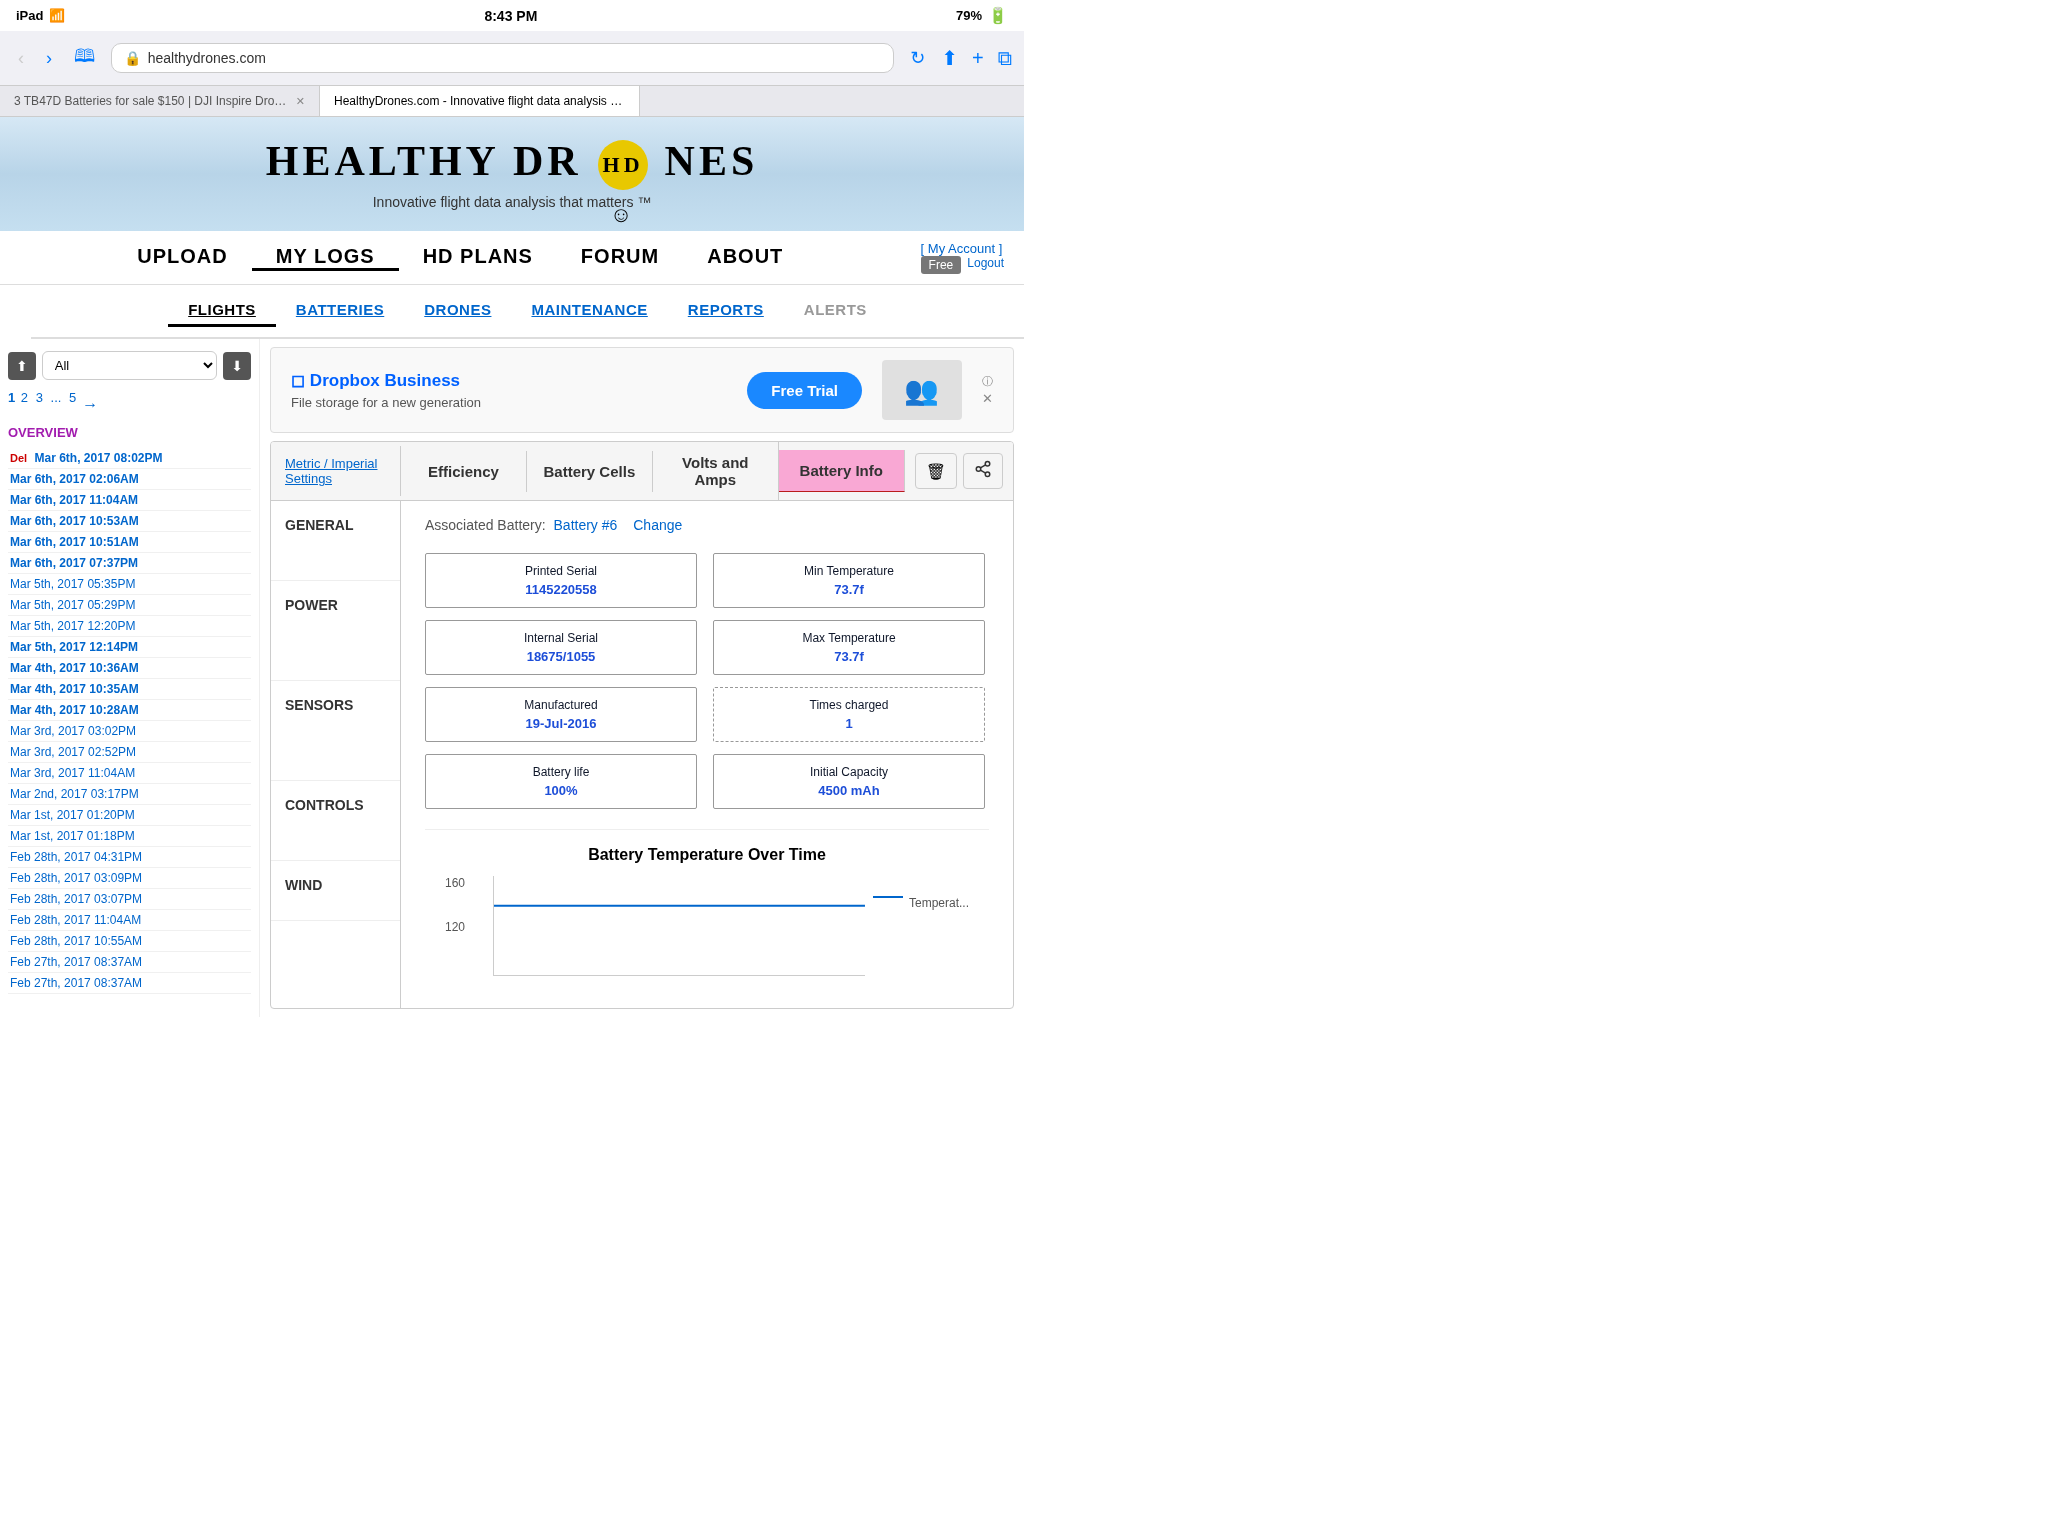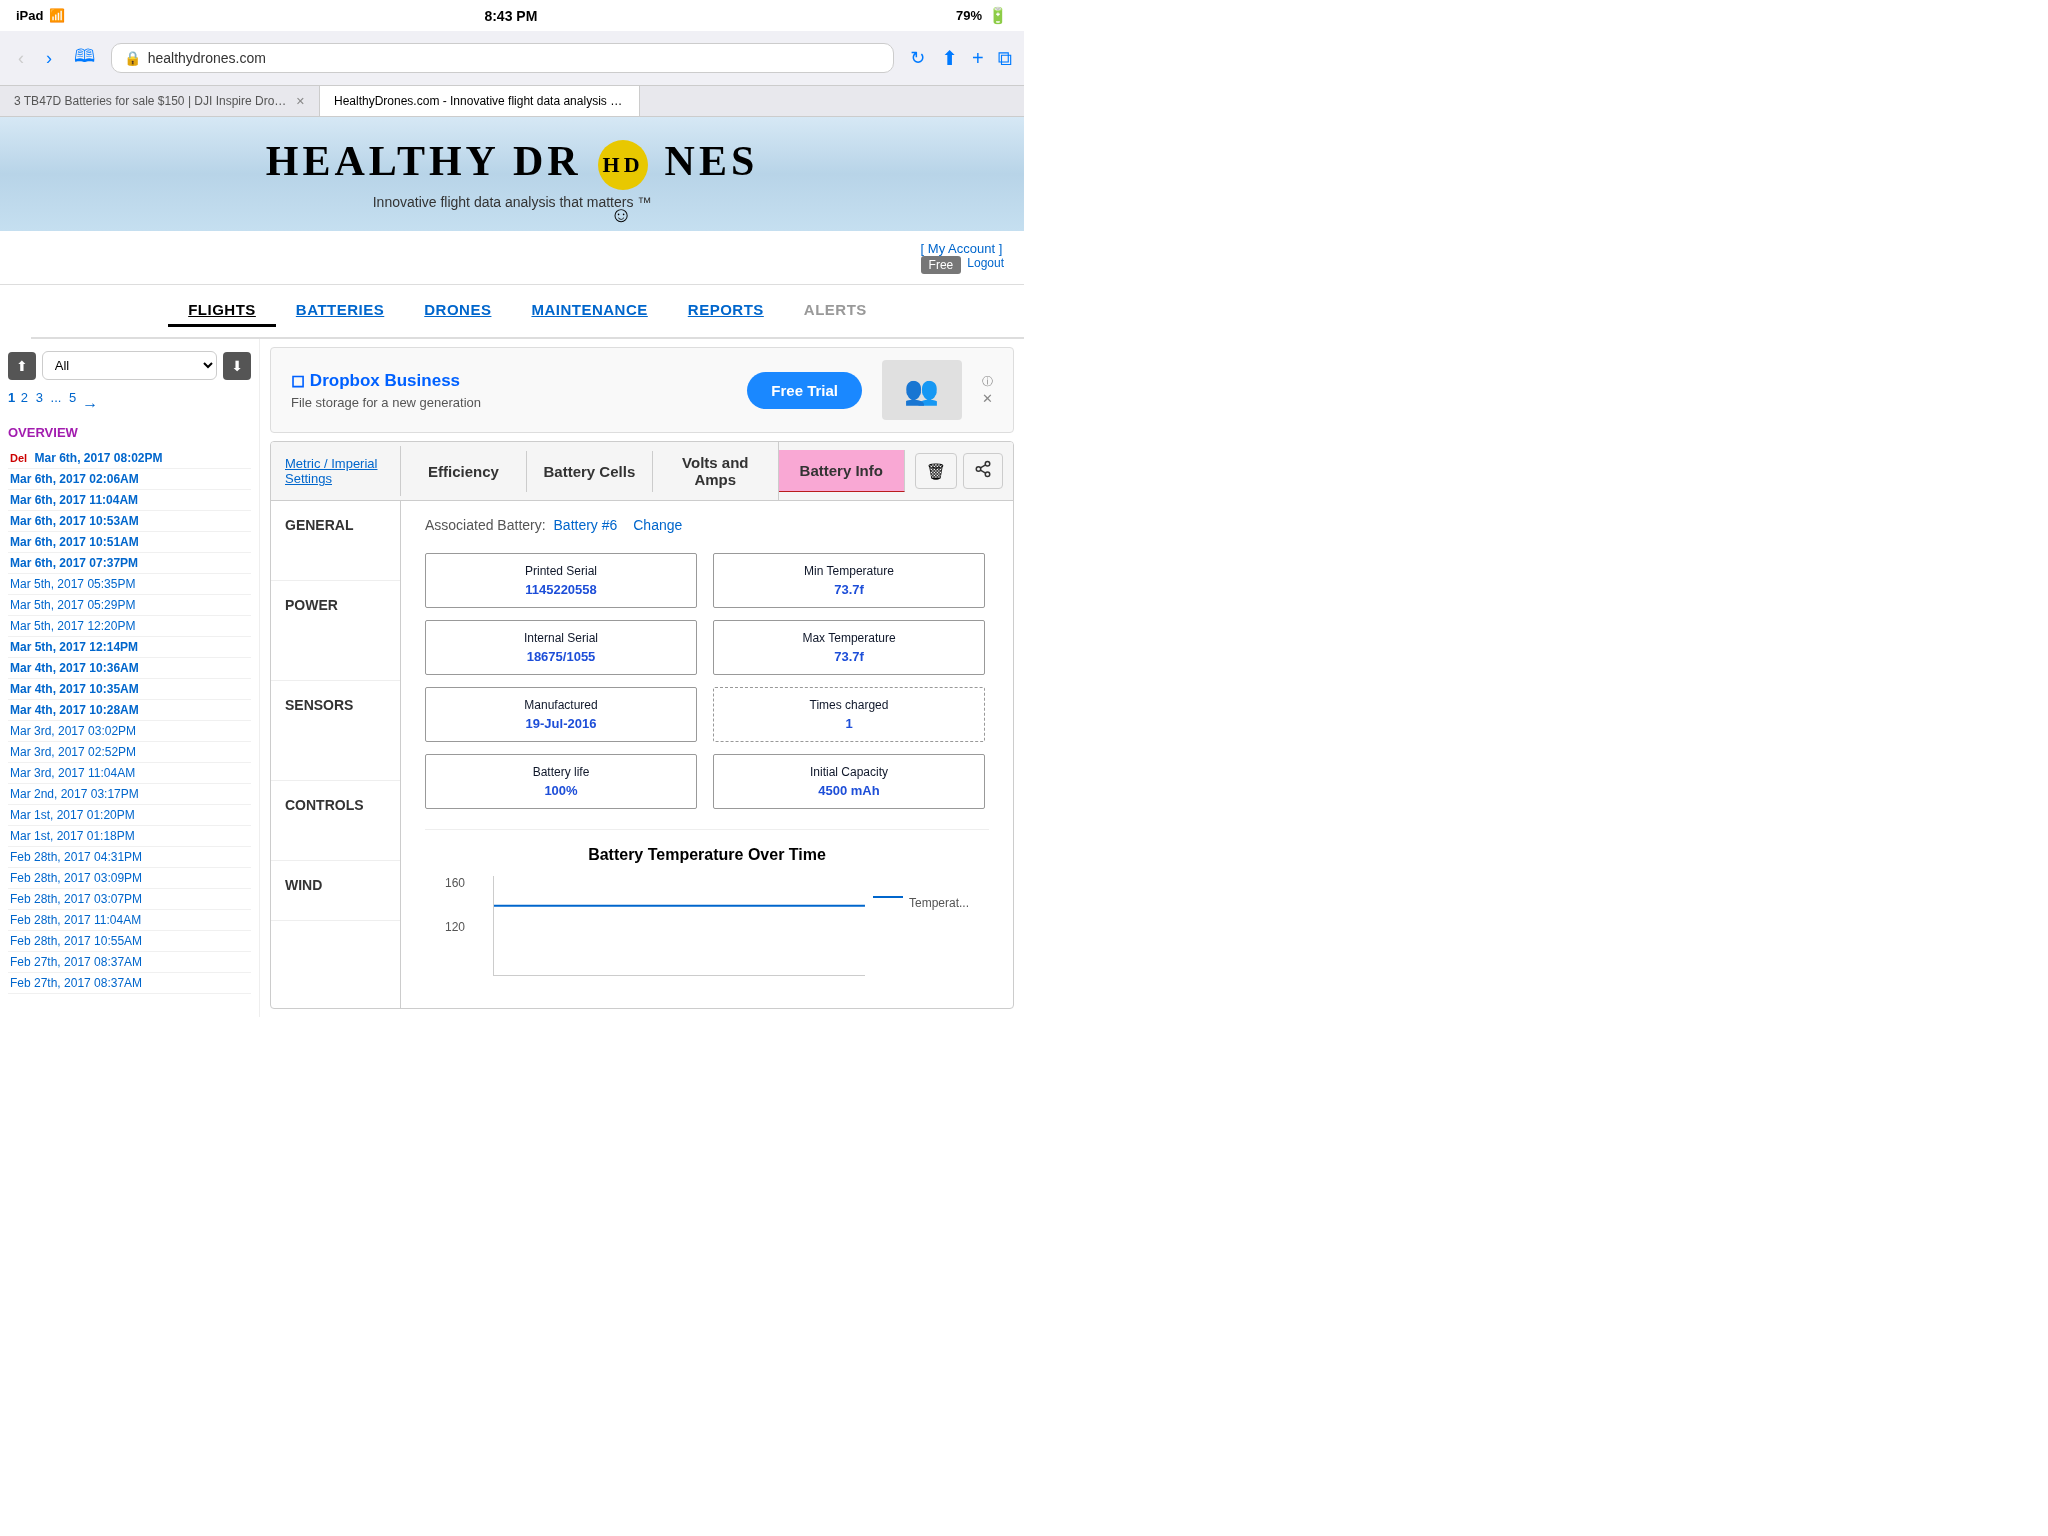--- a/index.html
+++ b/index.html
@@ -206,20 +206,27 @@
 <div class="site-header">
   <div class="site-logo">
     HEALTHY DR
     <span style="display:inline-block;background:#e8c800;border-radius:50%;width:50px;height:50px;line-height:50px;text-align:center;font-size:22px;vertical-align:middle;margin:0 2px;">HD☺</span>
     NES
   </div>
   <div class="site-tagline">Innovative flight data analysis that matters ™</div>
 </div>
 
 <div style="background:#fff; border-bottom:1px solid #ddd; display:flex; align-items:center; padding:10px 0;">
+  <div style="flex:1; display:flex; justify-content:center; gap:0;">
+    <div class="main-nav-item">UPLOAD</div>
+    <div class="main-nav-item active" style="border-bottom:3px solid #000;">MY LOGS</div>
+    <div class="main-nav-item">HD PLANS</div>
+    <div class="main-nav-item">FORUM</div>
+    <div class="main-nav-item">ABOUT</div>
+  </div>
   <div class="account-section">
     <div><a style="color:#0066cc;font-size:13px;cursor:pointer;">[ My Account ]</a></div>
     <div style="display:flex;gap:6px;justify-content:flex-end;">
       <span style="background:#777;color:#fff;padding:2px 8px;border-radius:3px;font-size:12px;">Free</span>
       <span style="color:#0066cc;font-size:12px;cursor:pointer;">Logout</span>
     </div>
   </div>
 </div>
 
 <div class="sub-nav">

